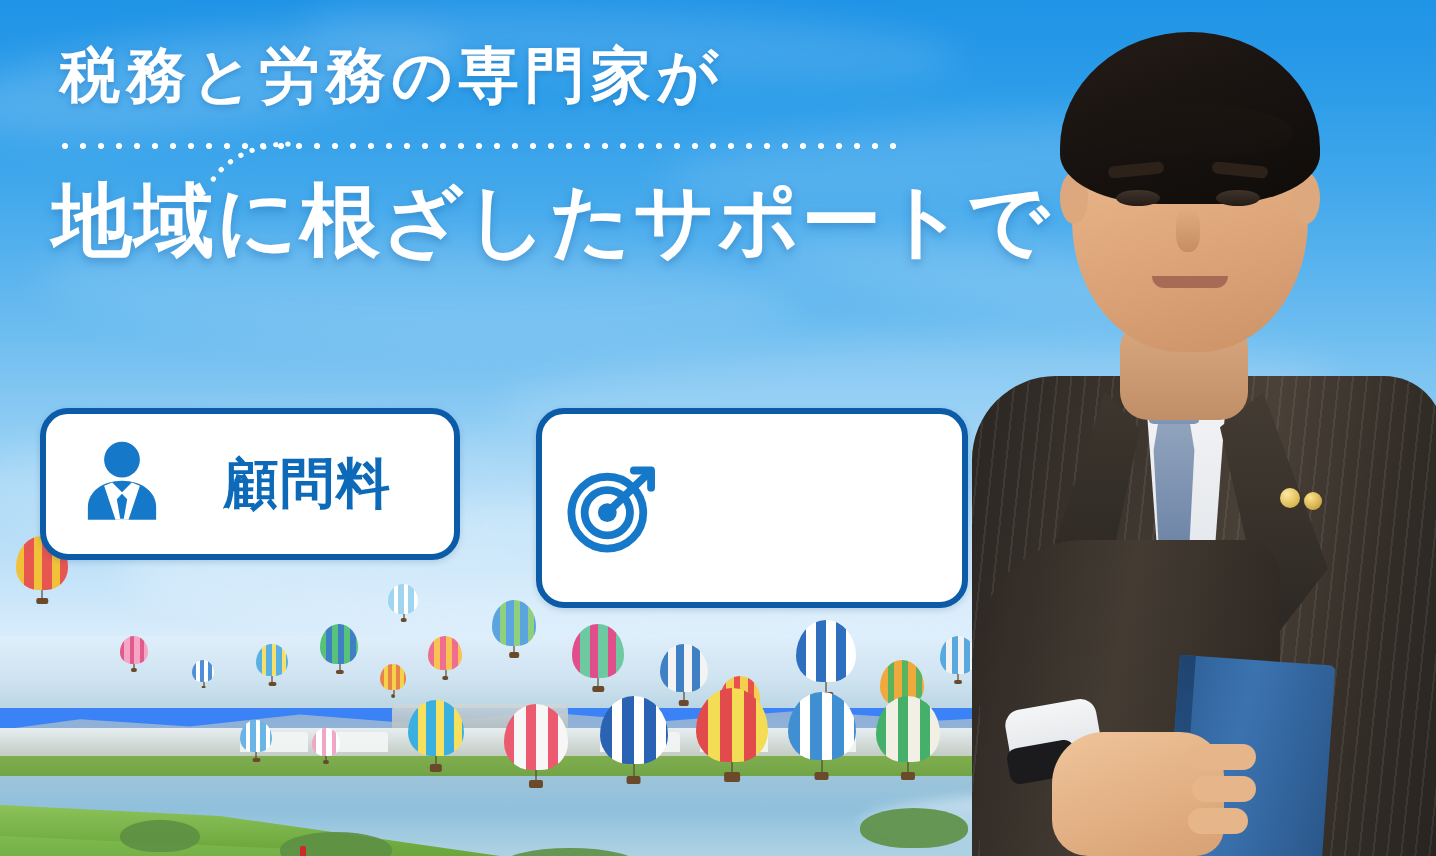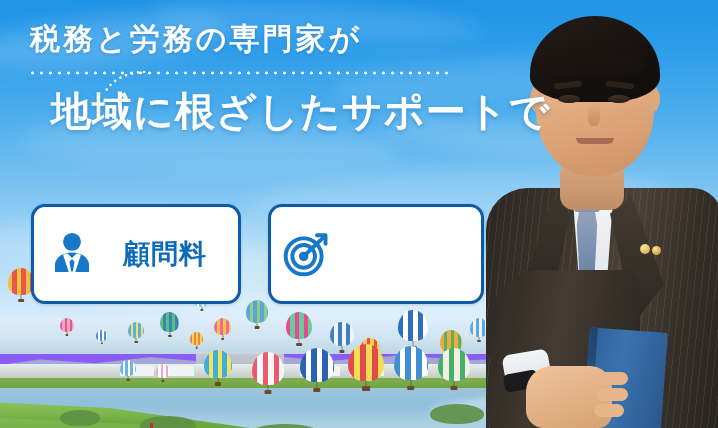--- a/index.html
+++ b/index.html
@@ -2,21 +2,21 @@
 <html><head>
 <meta charset="utf-8">
 <style>
   html,body{margin:0;padding:0;background:#fff;}
   body{font-family:"Liberation Sans","DejaVu Sans",sans-serif;}
 
   .hero{
     position:relative;
     width:718px;height:428px;
     overflow:hidden;
-    background:#8b5cf6;
+    background:#3b82f6;
   }
 
   
   .sky{
     position:absolute;left:0;top:0;width:718px;height:340px;
     background:linear-gradient(180deg,
       #1f93e6 0%,
       #2d9de9 14%,
       #46aaec 30%,
       #6bbcf0 48%,
@@ -91,41 +91,40 @@
     background-image:radial-gradient(circle, #ffffff 1.4px, rgba(255,255,255,0) 1.6px);
     background-size:9px 4px;background-repeat:repeat-x;
   }
   .dotcurve{position:absolute;left:100px;top:70px;width:46px;height:26px;}
   .line2{
     position:absolute;left:26px;top:86px;
     font-size:40px;line-height:50px;font-weight:700;color:#ffffff;
     letter-spacing:1px;
     text-shadow:0 2px 4px rgba(20,90,160,.35);
     white-space:nowrap;
-    margin-left:25px;
   }
   .line3{
     position:absolute;left:26px;top:140px;
     font-size:40px;line-height:50px;font-weight:700;color:#ffffff;
     letter-spacing:1px;
     text-shadow:0 2px 4px rgba(20,90,160,.35);
     white-space:nowrap;
   }
 
   
   .badge{
     position:absolute;
     background:#ffffff;
     border:3px solid #0b5ba8;
     border-radius:14px;
     box-sizing:border-box;
     display:flex;align-items:center;
     box-shadow:0 1px 3px rgba(10,60,110,.18);
   }
-  .badge-1{left:31px;top:204px;width:210px;height:100px;padding:0 8px 0 10px;}
+  .badge-1{left:20px;top:204px;width:210px;height:76px;padding:0 8px 0 10px;}
   .badge-2{left:268px;top:204px;width:216px;height:100px;padding:0 8px 0 8px;}
   .badge-icon{flex:0 0 auto;width:56px;height:56px;display:flex;align-items:center;justify-content:center;}
   .badge-2 .badge-icon{width:54px;height:54px;}
   .badge-text{
     flex:1 1 auto;text-align:center;
     color:#0d6ab8;font-weight:700;
     font-size:27px;line-height:33px;letter-spacing:1px;
     white-space:nowrap;
   }
   .badge-text .l2{display:block;}

